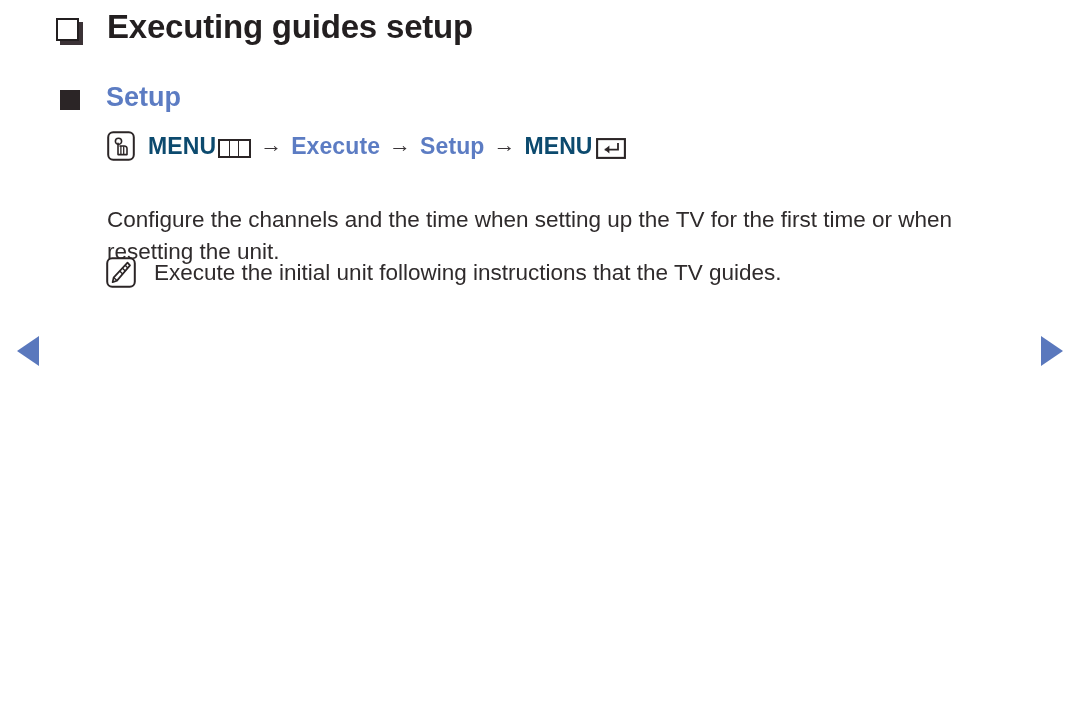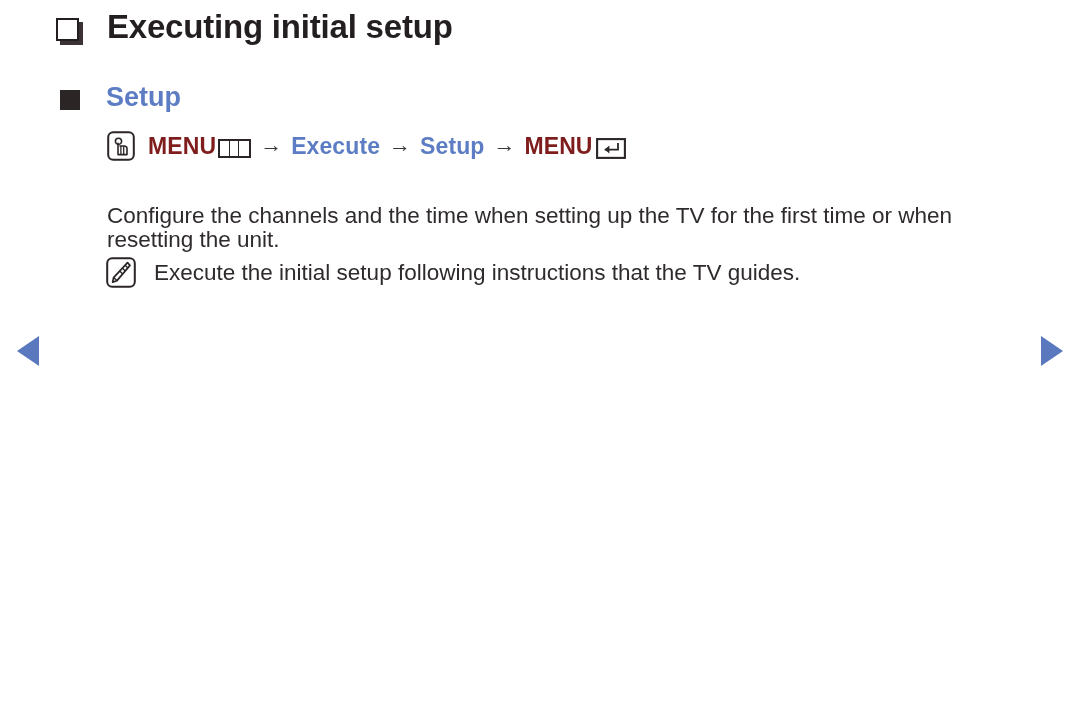--- a/index.html
+++ b/index.html
@@ -83,21 +83,21 @@
   }
   .icon-oo {
     width: 28px;
     height: 30px;
     flex: 0 0 auto;
     margin-right: 13px;
   }
   .path-seg {
     font-size: 23px;
     font-weight: bold;
-    color: #7f1d1d;
+    color: #0c4a6e;
     letter-spacing: 0.1px;
   }
   .path-seg.blue {
     color: #5c7cc3;
   }
   .path-arrow {
     font-size: 22px;
     color: #3a3538;
     font-weight: normal;
     margin: 0 9px;
@@ -130,21 +130,21 @@
     margin-left: 3px;
   }
 
   
   .body-para {
     position: absolute;
     left: 107px;
     top: 181px;
     width: 900px;
     font-size: 22.5px;
-    line-height: 24px;
+    line-height: 32px;
     color: #2f2b2c;
     font-weight: normal;
   }
 
   
   .note-row {
     position: absolute;
     left: 106px;
     top: 257px;
     display: flex;
@@ -196,21 +196,21 @@
     color: #2f2b2c;
   }
 </style>
 </head>
 <body>
 
 <div class="page">
 
   <div class="title-row">
     <span class="bullet-hollow"></span>
-    <span class="title-text">Executing initial setup</span>
+    <span class="title-text">Executing guides setup</span>
   </div>
 
   <div class="section-row">
     <span class="bullet-solid"></span>
     <span class="section-text">Setup</span>
   </div>
 
   <div class="path-row">
     <svg class="icon-oo" viewBox="0 0 28 30">
       <rect x="1.2" y="1.2" width="25.6" height="27.6" rx="5" ry="5" fill="#ffffff" stroke="#2b2526" stroke-width="2"></rect>
@@ -235,20 +235,20 @@
 
   <p class="body-para">Configure the channels and the time when setting up the TV for the first time or when resetting the unit.</p>
 
   <div class="note-row">
     <svg class="icon-note" viewBox="0 0 30 31">
       <rect x="1.2" y="1.2" width="27.6" height="28.6" rx="5" ry="5" fill="#ffffff" stroke="#2b2526" stroke-width="2"></rect>
       <path d="M21.5 5.6 L24.0 8.4 L11.0 23.6 L6.6 25.2 L7.6 20.6 Z" fill="none" stroke="#2b2526" stroke-width="1.7" stroke-linejoin="round"></path>
       <path d="M7.6 20.6 L11.0 23.6" fill="none" stroke="#2b2526" stroke-width="1.4"></path>
       <path d="M19.2 8.2 L21.8 11.0 M16.6 11.2 L19.2 14.0 M14.0 14.2 L16.6 17.0" fill="none" stroke="#2b2526" stroke-width="1.3"></path>
     </svg>
-    <span class="note-text">Execute the initial setup following instructions that the TV guides.</span>
+    <span class="note-text">Execute the initial unit following instructions that the TV guides.</span>
   </div>
 
   <div class="nav-arrow nav-prev"></div>
   <div class="nav-arrow nav-next"></div>
 
 
 </div>
 
 </body></html>

